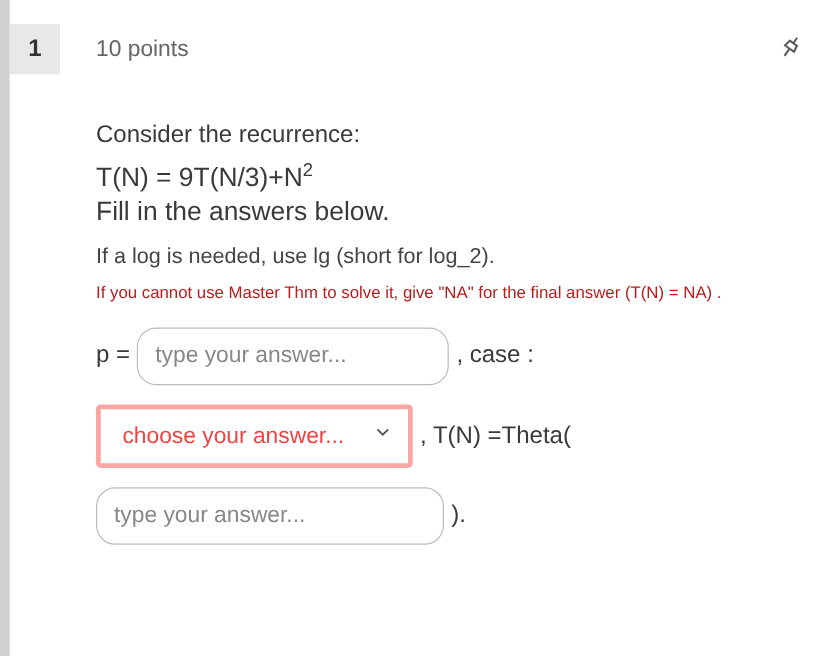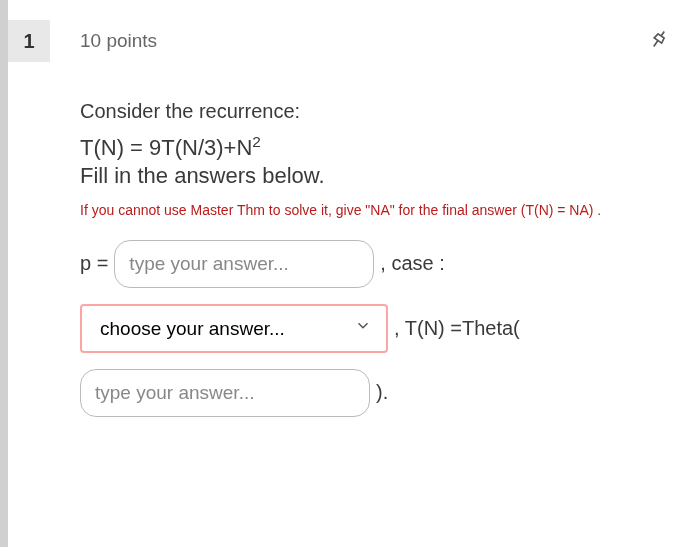--- a/index.html
+++ b/index.html
@@ -111,31 +111,31 @@
       color: #888;
     }
     .input-p {
       width: 260px;
     }
     .select-wrap {
       position: relative;
       display: inline-block;
     }
     .select-input {
-      border: 2px solid #fca5a5;
+      border: 4px solid #fca5a5;
       border-radius: 4px;
       padding: 12px 48px 12px 18px;
       font-size: 19px;
-      color: #000000;
+      color: #ef4444;
       font-family: inherit;
       outline: none;
       background: #fff;
       appearance: none;
       -webkit-appearance: none;
-      width: 308px;
+      width: 264px;
       cursor: pointer;
     }
     .chevron {
       position: absolute;
       right: 16px;
       top: 50%;
       transform: translateY(-50%);
       pointer-events: none;
       color: #555;
     }
@@ -166,20 +166,21 @@
     </div>
 
     <div class="question-text">Consider the recurrence:</div>
 
     <div class="formula">
       <span>T(N) = 9T(N/3)+N</span><sup>2</sup>
     </div>
 
     <div class="instruction">Fill in the answers below.</div>
 
+    <div class="note">If a log is needed, use lg (short for log_2).</div>
 
     <div class="note2">If you cannot use Master Thm to solve it, give "NA" for the final answer (T(N) = NA) .</div>
 
     <div class="answer-row">
       <span class="label-text">p =</span>
       <input type="text" class="text-input input-p" placeholder="type your answer..." style="">
       <span class="label-text">, case :</span>
     </div>
 
     <div class="answer-row">

